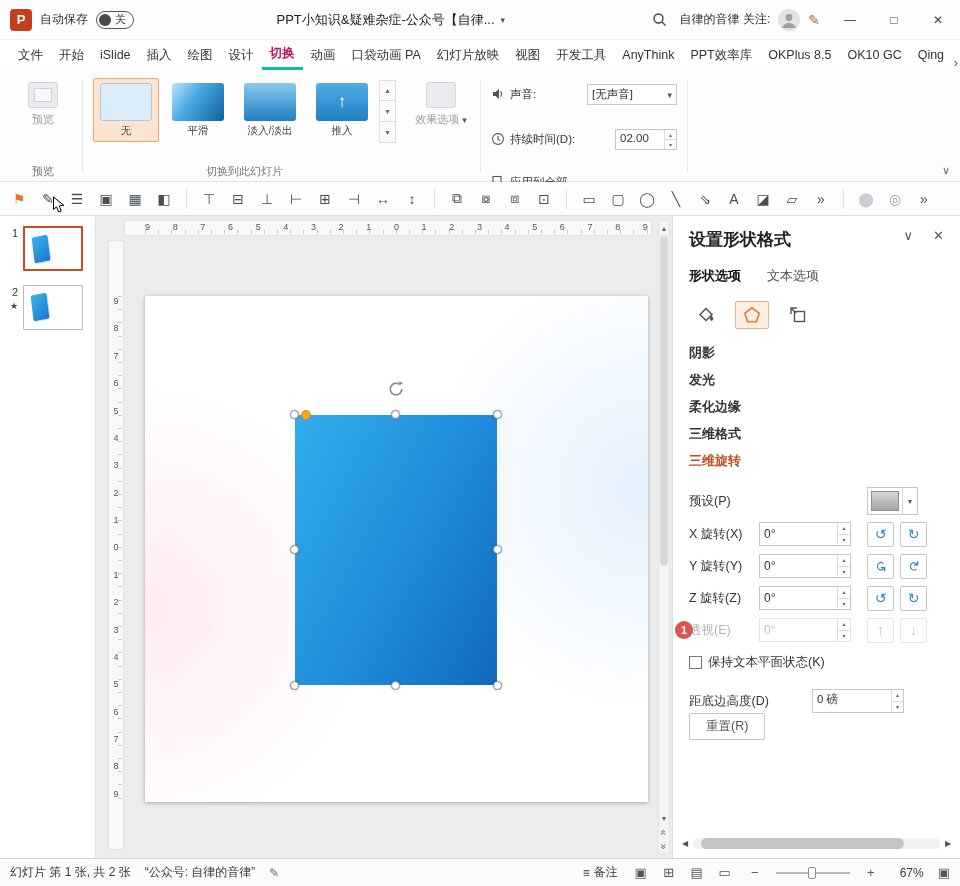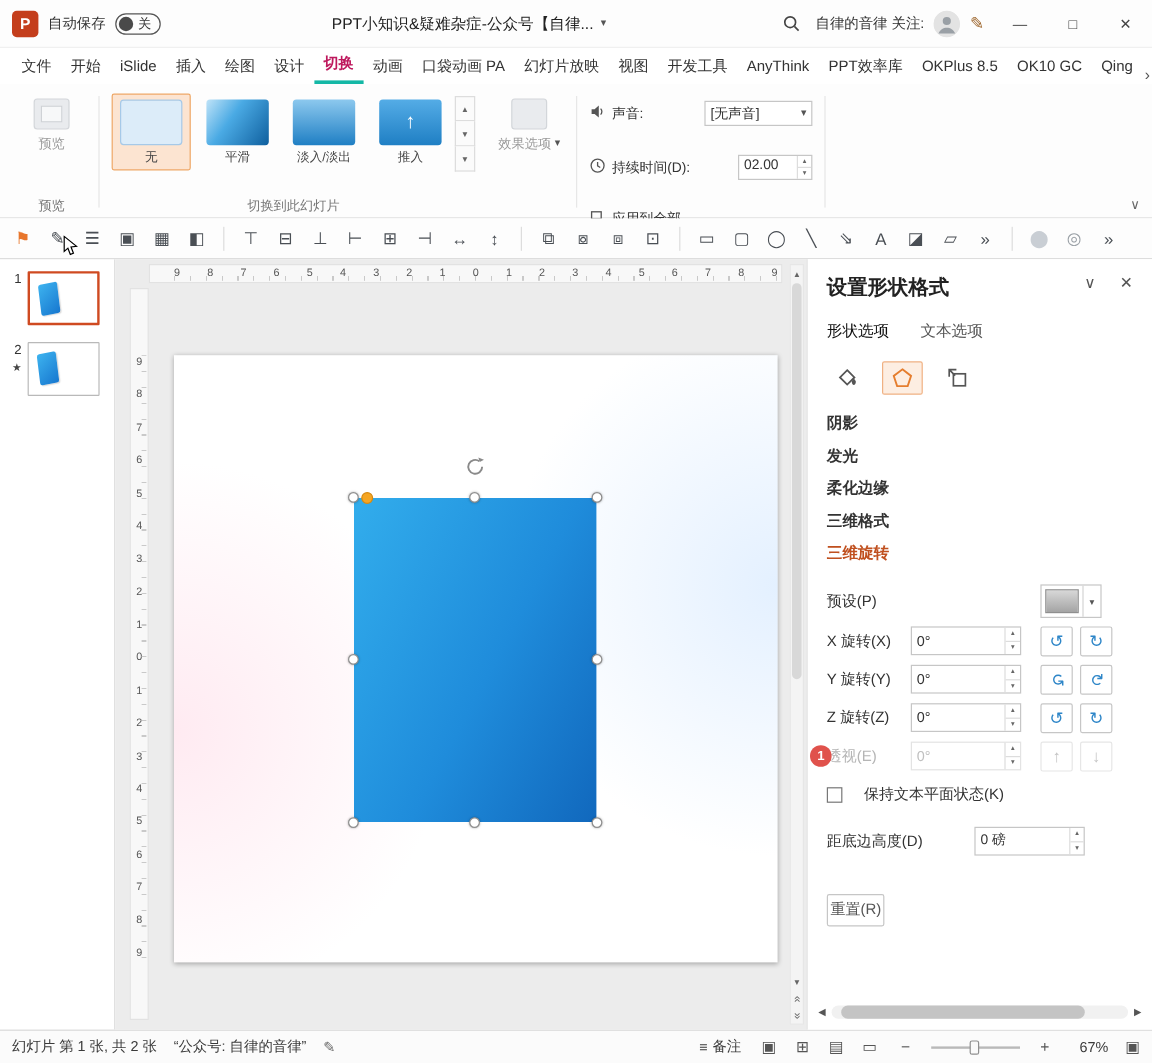--- a/index.html
+++ b/index.html
@@ -117,21 +117,21 @@
   .sb-bottom{position:absolute;bottom:0;left:0;right:0}
   .sb-btn .rg{display:inline-block;transform:rotate(90deg);font-size:10px}
 
   
   .format-panel{width:288px;background:#fff;border-left:1px solid #dcdcdc;position:relative;padding:12px 16px 0}
   .fp-header{display:flex;align-items:flex-start}
   .fp-title{flex:1;font-size:17px;font-weight:bold;color:#222}
   .fp-act{display:flex;gap:20px;color:#555;font-size:13px}
   .fp-tabs{display:flex;gap:26px;margin-top:16px;font-size:13px}
   .ptab{color:#555;padding-bottom:3px}
-  .ptab.active{color:#111;font-weight:normal}
+  .ptab.active{color:#111;font-weight:bold}
   .fp-toolicons{display:flex;gap:12px;margin-top:13px}
   .fpicon{width:34px;height:28px;border:1px solid transparent;border-radius:2px;display:flex;align-items:center;justify-content:center}
   .fpicon.active{border-color:#f0b183;background:#fdeee2}
   .fp-sections{margin-top:10px}
   .psection{height:27px;display:flex;align-items:center;font-size:13px;font-weight:600;color:#333}
   .psection.active{color:#c0501f}
   .fp-preset{display:flex;align-items:center;margin-top:10px;height:34px}
   .fp-preset .plabel{font-size:12.5px;color:#333;flex:1}
   .preset-btn{display:flex;border:1px solid #c6c6c6;height:28px;margin-right:26px;background:#fff}
   .swatch{width:28px;height:20px;margin:3px;background:linear-gradient(180deg,#d8d8d8,#a4a4a4);border:1px solid #8f8f8f}
@@ -141,25 +141,25 @@
   .rrow .spinbox{width:92px;height:24px;margin-right:10px}
   .rrow .spinbox .spinval{font-size:12px;padding:4px 4px}
   .rrow .spinarrows{width:13px}
   .rbtn{width:27px;height:25px;border:1px solid #c6c6c6;border-radius:2px;background:#fff;display:flex;align-items:center;justify-content:center;color:#2e86c8;font-size:14px;margin-left:6px}
   .rbtn .g.rot{display:inline-block;transform:rotate(90deg)}
   .rrow.disabled .rlabel{color:#b5b5b5}
   .rrow.disabled .spinbox{border-color:#e3e3e3}
   .rrow.disabled .spinval{color:#c0c0c0}
   .rrow.disabled .rbtn{border-color:#e6e6e6;color:#c4c4c4}
   .badge{position:absolute;left:-14px;top:7px;width:18px;height:18px;border-radius:50%;background:#e0524c;color:#fff;font-size:11px;font-weight:bold;display:flex;align-items:center;justify-content:center;z-index:3}
-  .fp-check{display:flex;align-items:center;gap:18px;margin-top:8px;font-size:12.5px;color:#333}
+  .fp-check{display:flex;align-items:center;gap:6px;margin-top:8px;font-size:12.5px;color:#333}
   .fp-dist{display:flex;align-items:center;margin-top:18px}
   .fp-dist .dlabel{flex:1;font-size:12.5px;color:#333}
   .fp-dist .spinbox{width:92px;height:24px;margin-right:40px}
-  .fp-reset{margin-top:32px;display:inline-block;border:1px solid #c6c6c6;border-radius:2px;background:#fff;padding:4px 2px;font-size:12.5px;color:#555}
+  .fp-reset{margin-top:0;display:inline-block;border:1px solid #c6c6c6;border-radius:2px;background:#fff;padding:4px 16px;font-size:12.5px;color:#555}
   .fp-hscroll{position:absolute;bottom:8px;left:6px;right:6px;height:13px;display:flex;align-items:center;gap:2px}
   .hs-btn{width:12px;text-align:center;font-size:8px;color:#555}
   .hs-track{flex:1;height:11px;background:#f1f1f1;border-radius:6px;position:relative}
   .hs-thumb{position:absolute;left:8px;right:36px;top:0;height:11px;background:#c4c4c4;border-radius:6px}
 
   
   .statusbar{height:28px;border-top:1px solid #d9d9d9;background:#fbfbfb;display:flex;align-items:center;gap:14px;padding:0 10px;font-size:12px;color:#3a3a3a}
   .sb-spacer{flex:1}
   .notes-group{display:flex;align-items:center;gap:4px}
   .views{display:flex;gap:10px;font-size:13px;color:#555}

